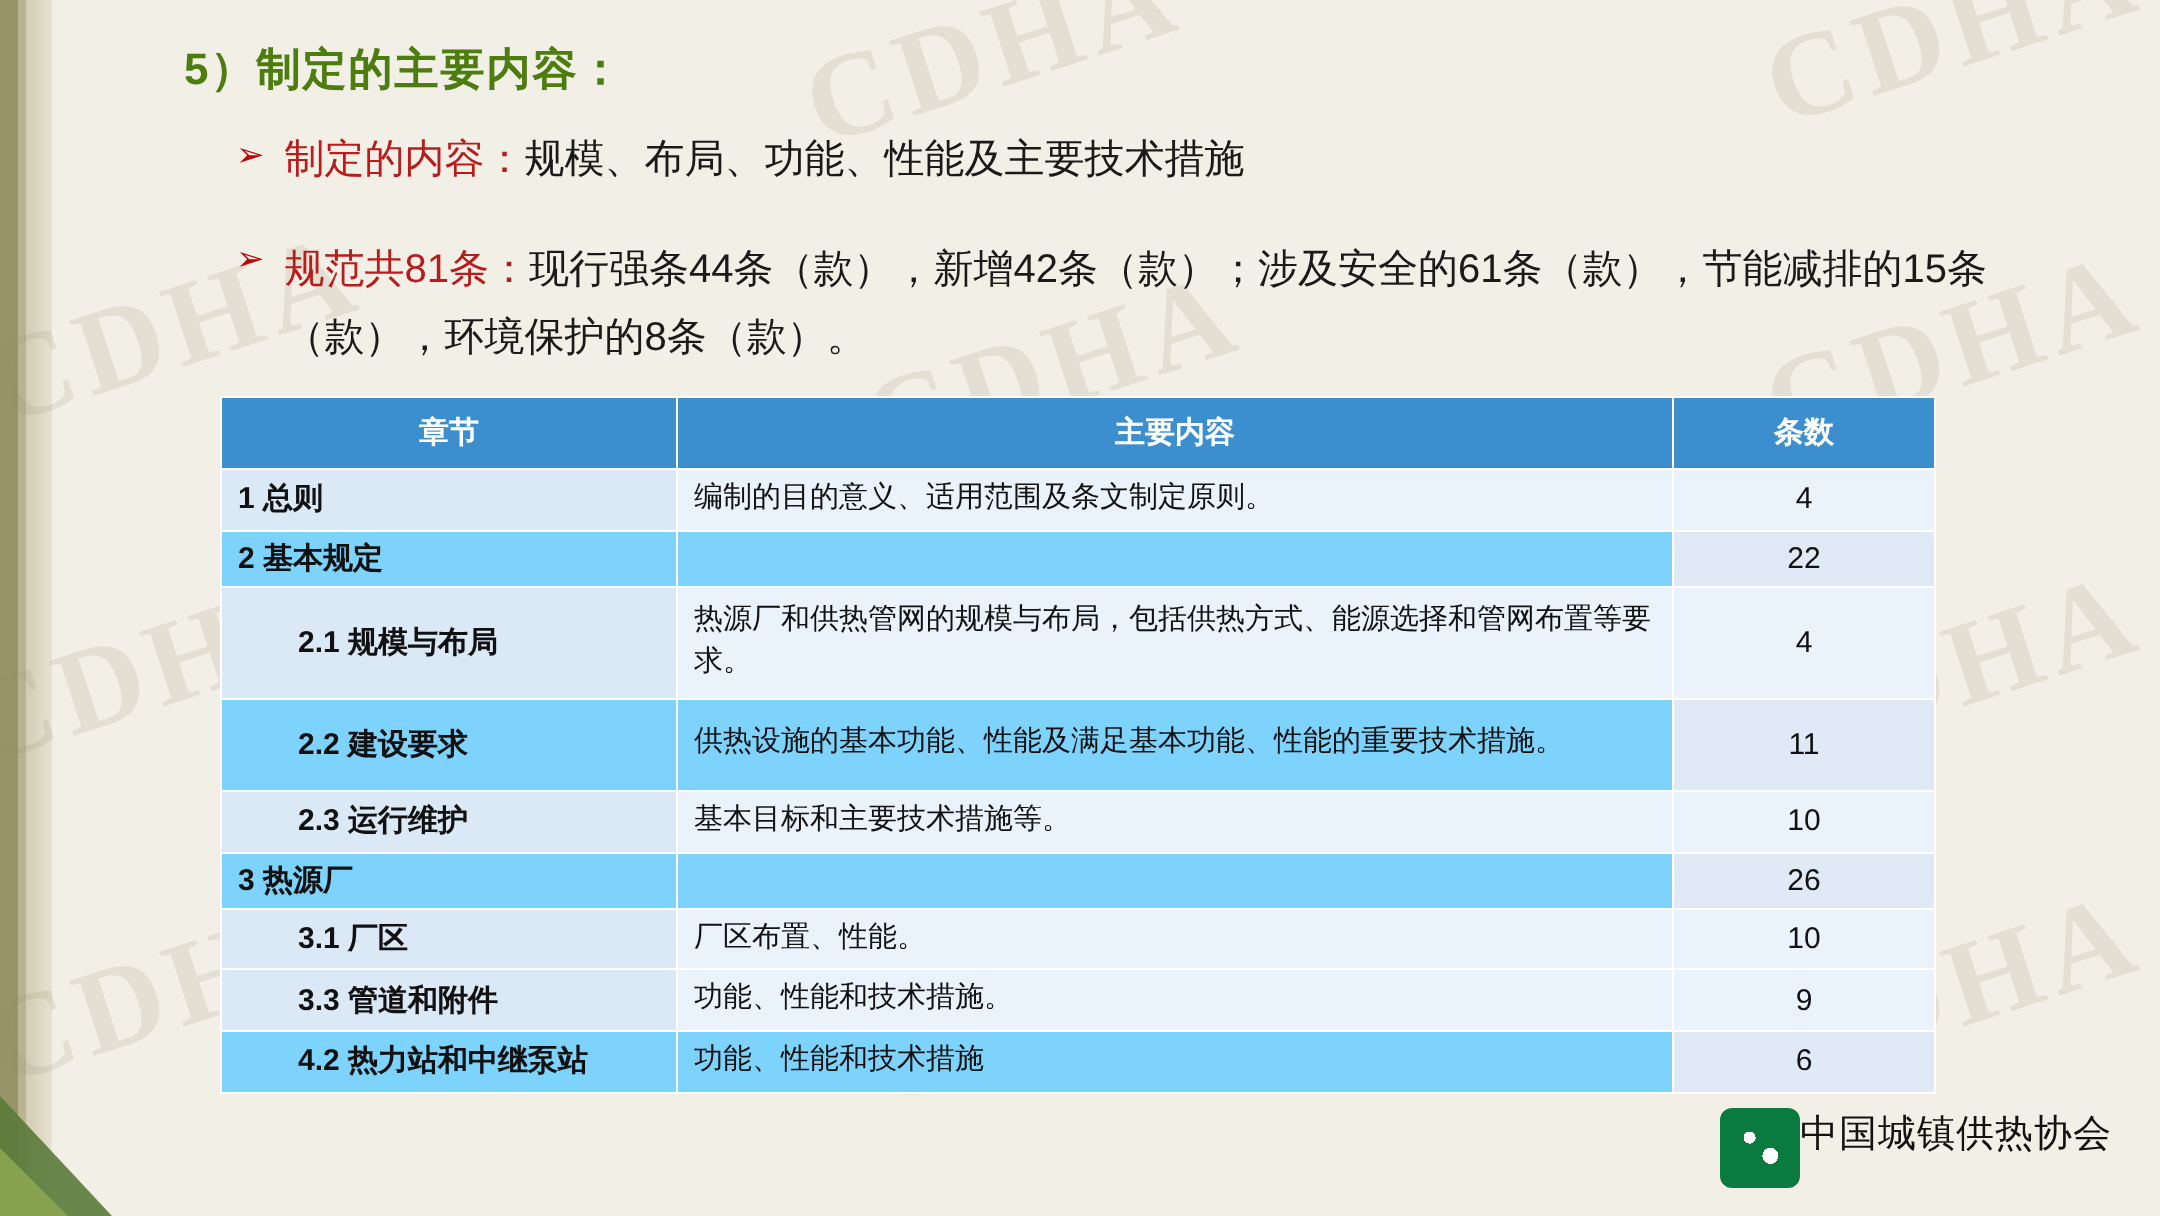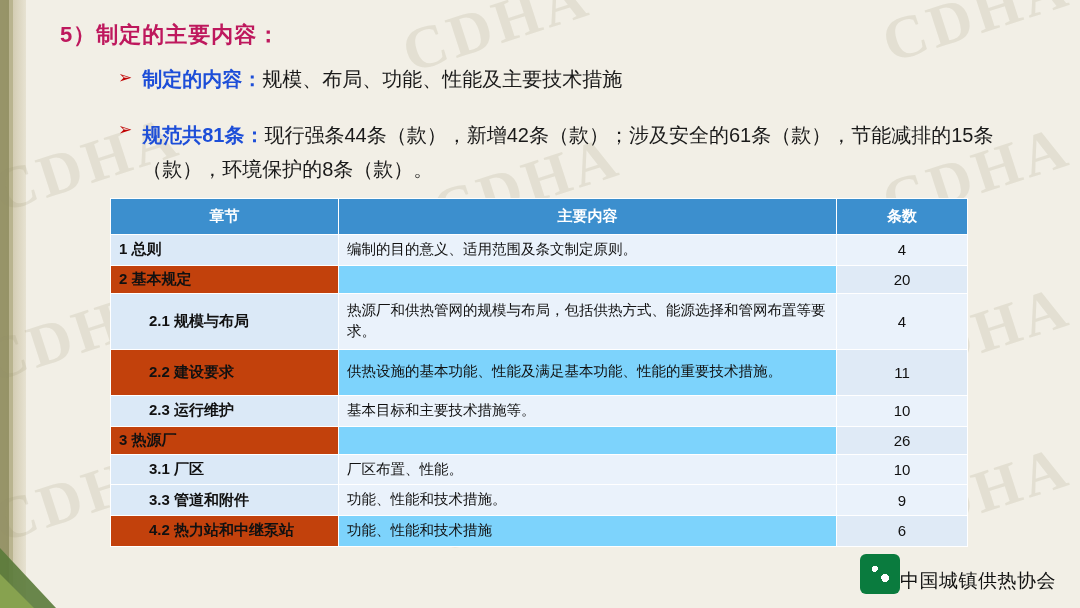--- a/index.html
+++ b/index.html
@@ -67,42 +67,42 @@
   }
 
   
   .content {
     position: absolute;
     left: 26px; top: 0;
     width: 1054px; height: 608px;
   }
   .title-line {
     position: absolute;
-    left: 34px; top: 20px;
+    left: 66px; top: 20px;
     font-size: 22px;
     font-weight: bold;
-    color: #be185d;
+    color: #4d7c0f;
     letter-spacing: 1px;
   }
   .bullet {
     position: absolute;
     display: flex;
     align-items: flex-start;
     font-size: 20px;
     color: #1a1a1a;
   }
   .bullet .arrow {
     color: #c00000;
     font-size: 17px;
     margin-right: 10px;
     line-height: 1.45;
   }
   .bullet .hl {
-    color: #1d4ed8;
-    font-weight: bold;
+    color: #b91c1c;
+    font-weight: normal;
   }
   #bullet1 { left: 92px; top: 66px; }
   #bullet2 { left: 92px; top: 118px; width: 900px; }
   #bullet2 .txt { line-height: 1.7; }
 
   
   .tbl-wrap {
     position: absolute;
     left: 84px; top: 198px;
     width: 857px;
@@ -137,28 +137,28 @@
     font-size: 15px;
   }
   td.sec.sub {
     padding-left: 38px;
   }
   td.sec.lvl1 { }
   td.desc { background: #eaf2fb; font-size: 14.5px; line-height: 1.5; margin-top: 23px; }
   td.desc.alt { background: #7dd3fc; }
   td.num { background: #eaf2fb; text-align: center; font-size: 15px; }
   td.num.alt { background: #dfeaf6; }
-  tr.r-alt td.sec { background: #c2410c; margin-top: 20px; }
+  tr.r-alt td.sec { background: #7dd3fc; margin-top: 20px; }
 
   
   .brand {
     position: absolute;
     right: 24px; bottom: 14px;
     display: flex;
-    align-items: flex-end;
+    align-items: flex-start;
   }
   .brand .qr {
     width: 40px; height: 40px;
     background:
       linear-gradient(#0a7b3e,#0a7b3e) 0 0/100% 100% no-repeat;
     border-radius: 6px;
     position: relative;
     overflow: hidden;
   }
   .brand .qr::before {
@@ -231,21 +231,21 @@
         </thead>
         <tbody>
           <tr style="height:26px;">
             <td class="sec lvl1">1 总则</td>
             <td class="desc">编制的目的意义、适用范围及条文制定原则。</td>
             <td class="num">4</td>
           </tr>
           <tr class="r-alt" style="height:26px;">
             <td class="sec lvl1">2 基本规定</td>
             <td class="desc alt"></td>
-            <td class="num alt">20</td>
+            <td class="num alt">22</td>
           </tr>
           <tr style="height:56px;">
             <td class="sec sub">2.1 规模与布局</td>
             <td class="desc">热源厂和供热管网的规模与布局，包括供热方式、能源选择和管网布置等要求。</td>
             <td class="num">4</td>
           </tr>
           <tr class="r-alt" style="height:46px;">
             <td class="sec sub">2.2 建设要求</td>
             <td class="desc alt">供热设施的基本功能、性能及满足基本功能、性能的重要技术措施。</td>
             <td class="num alt">11</td>

